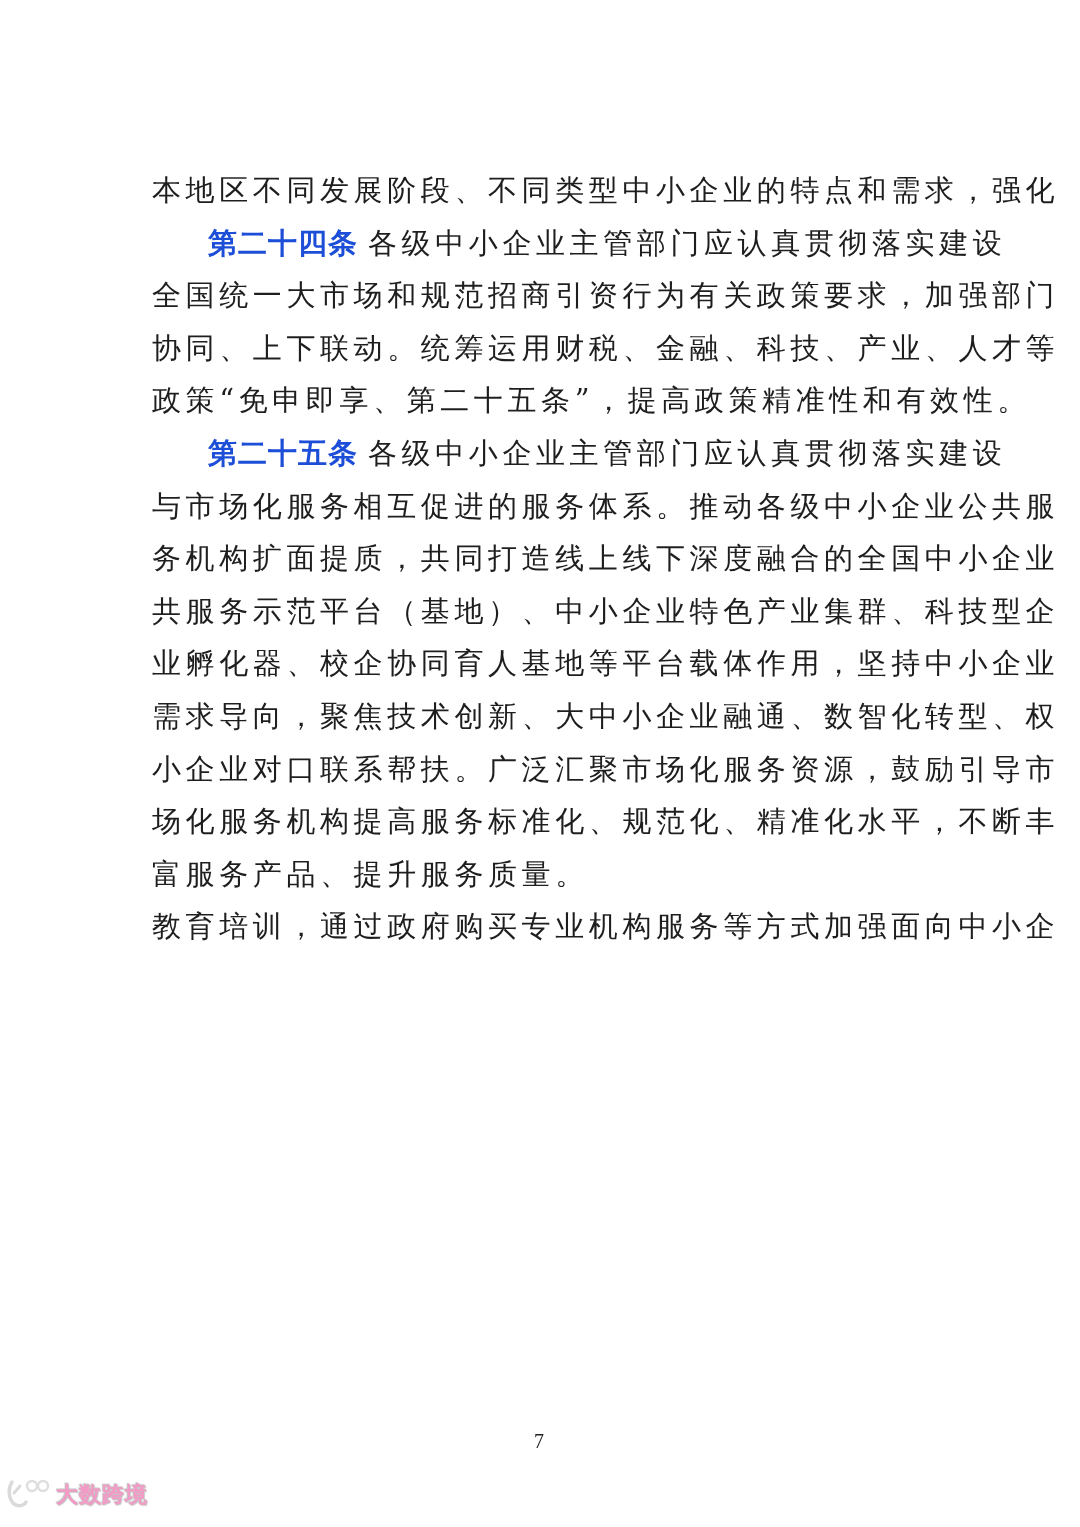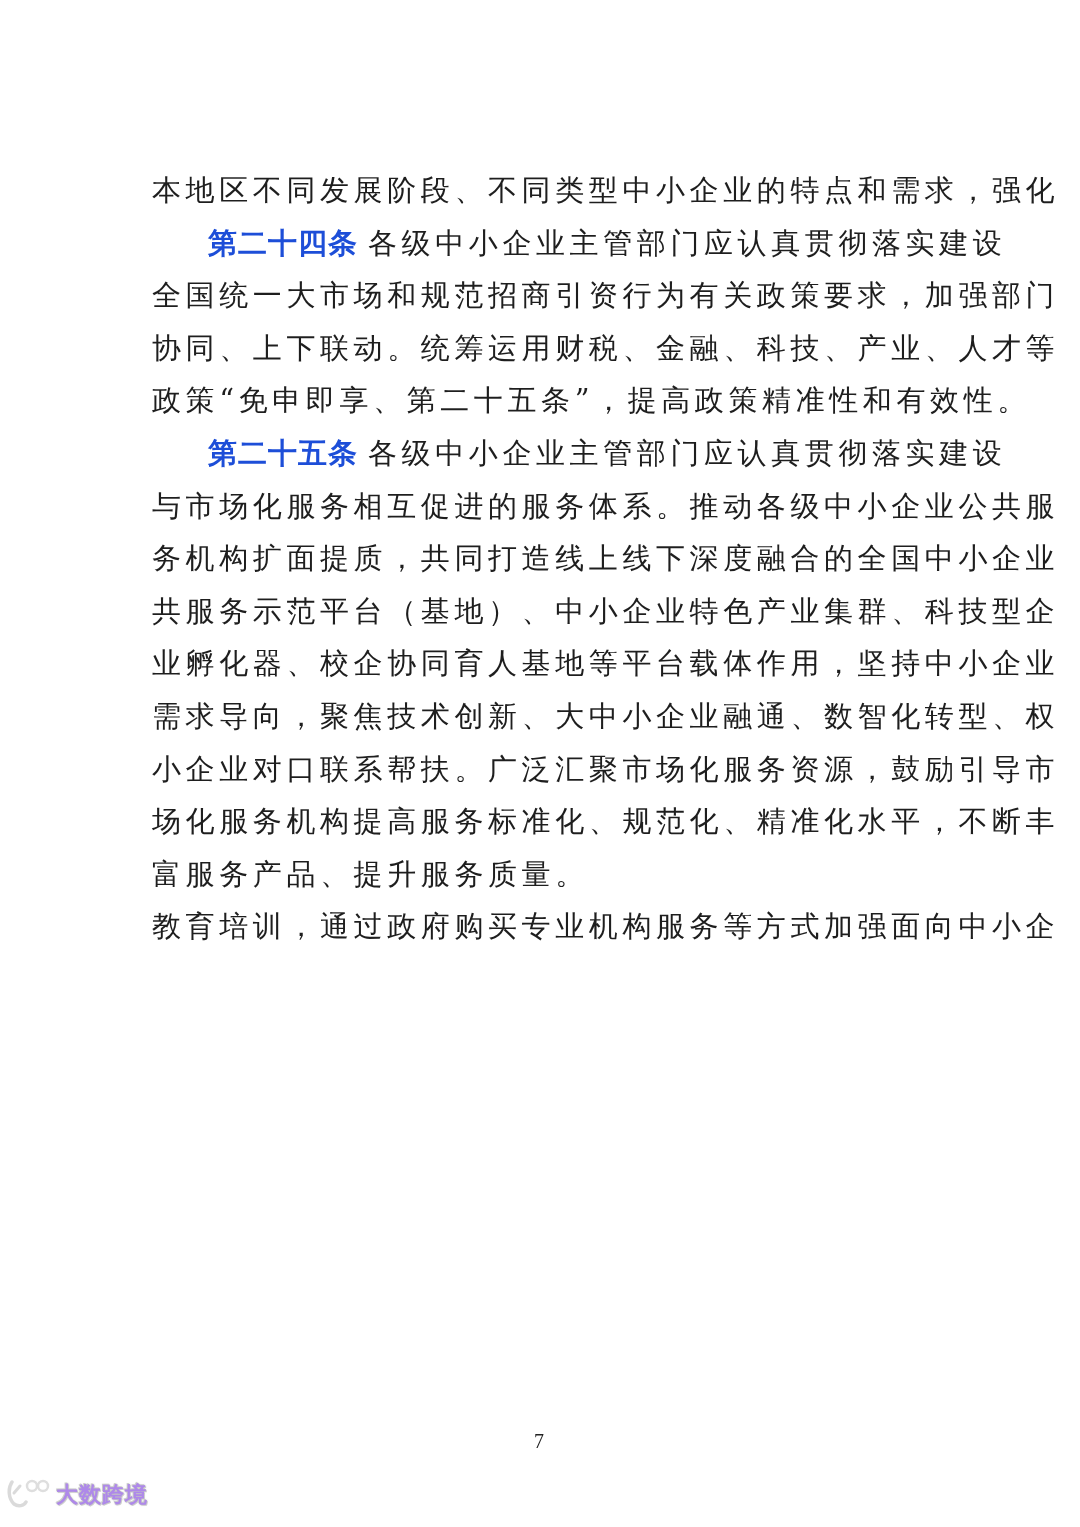--- a/index.html
+++ b/index.html
@@ -61,21 +61,21 @@
       top: 1478px;
       display: flex;
       align-items: center;
       gap: 6px;
       opacity: 0.55;
     }
     .watermark-text {
       font-family: Liberation Serif, serif;
       font-size: 22px;
       font-weight: bold;
-      color: #6d28d9;
+      color: #ec4899;
       text-shadow: 0 0 1px #888, 0 0 2px #999, 1px 1px 0 #aaa, -1px -1px 0 #aaa;
       letter-spacing: 1px;
     }
   </style>
 </head>
 <body>
 
 <div class="page">
   <div class="text-block">
 

